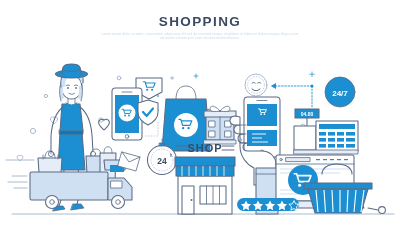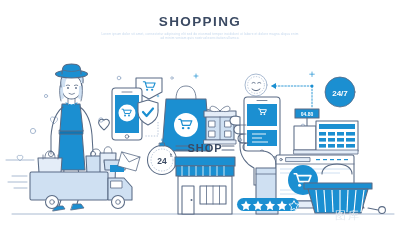--- a/index.html
+++ b/index.html
@@ -458,15 +458,14 @@
       <path d="M294,200.6 l1.55,3.2 l3.5,.5 l-2.55,2.45 l.6,3.45 l-3.1,-1.6 l-3.1,1.6 l.6,-3.45 l-2.55,-2.45 l3.5,-.5 z" fill="none" stroke="#ffffff" stroke-width=".9" stroke-linejoin="round"></path>
     </g>
     <g>
       <circle cx="283" cy="204.5" r="0" class="blu"></circle>
     </g>
 
   </svg>
 
   <div class="title">SHOPPING</div>
   <div class="sub">Lorem ipsum dolor sit amet, consectetur adipiscing elit sed do eiusmod tempor incididunt ut labore et dolore magna aliqua enim ad minim veniam quis nostrud exercitation ullamco.</div>
-  <div class="wm">图库</div>
 
 </div>
 
 </body></html>

